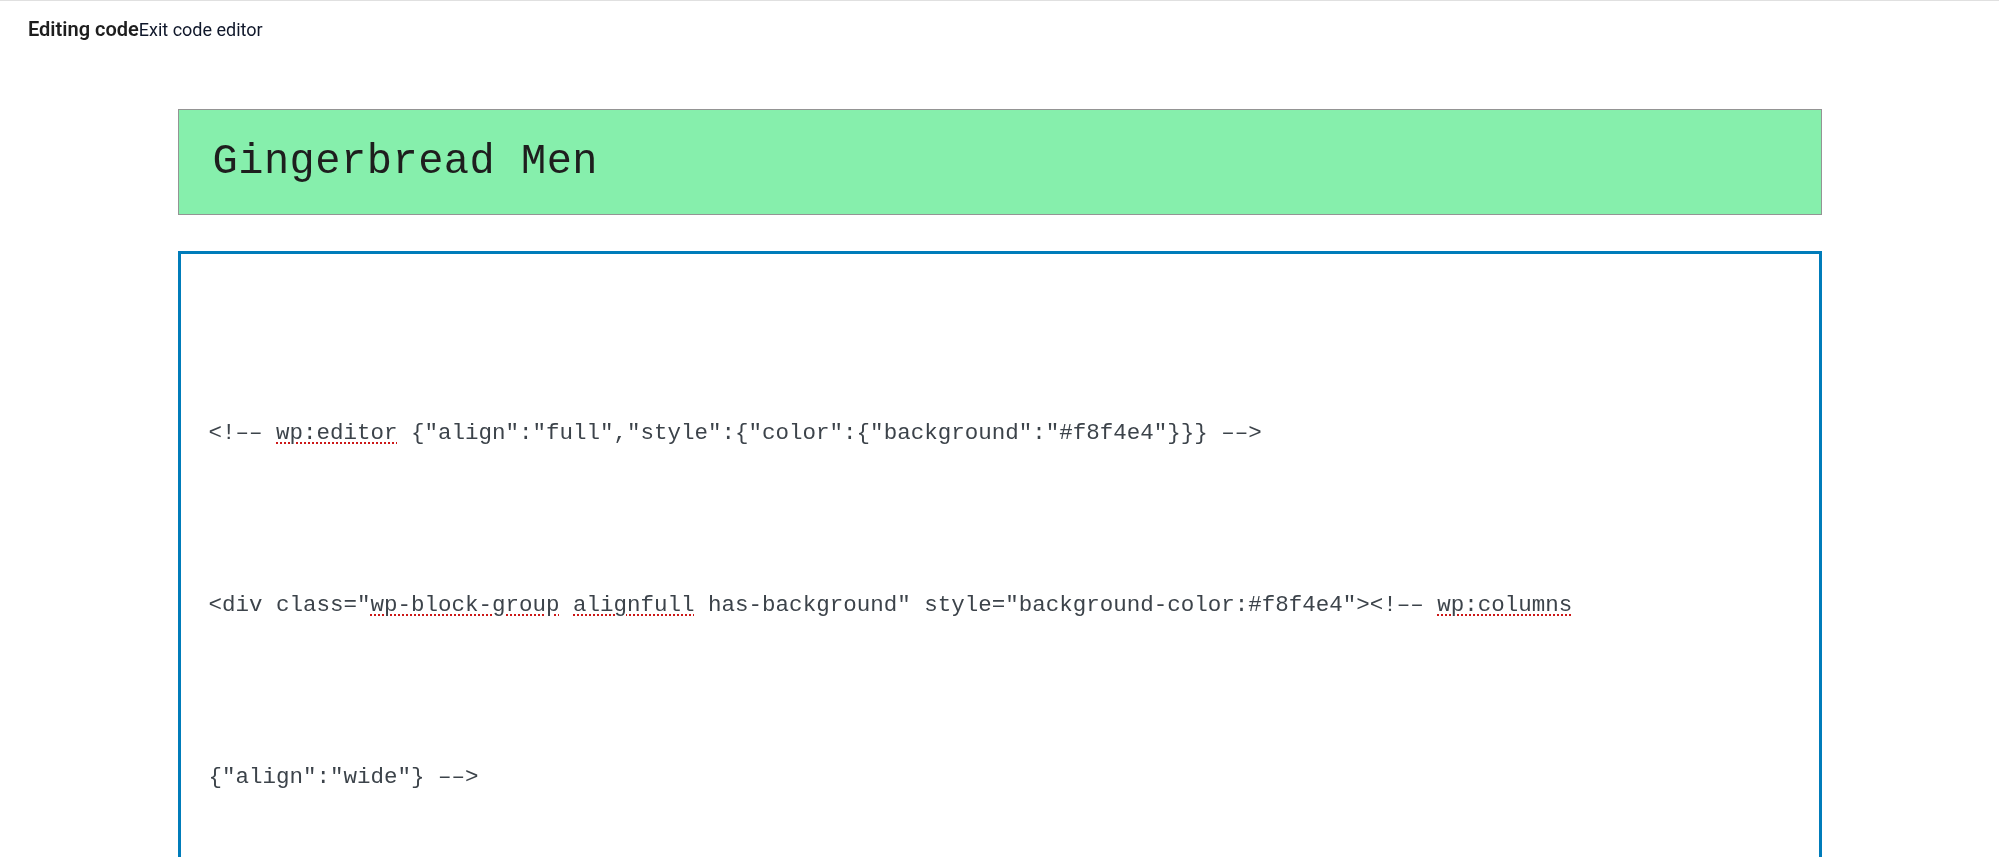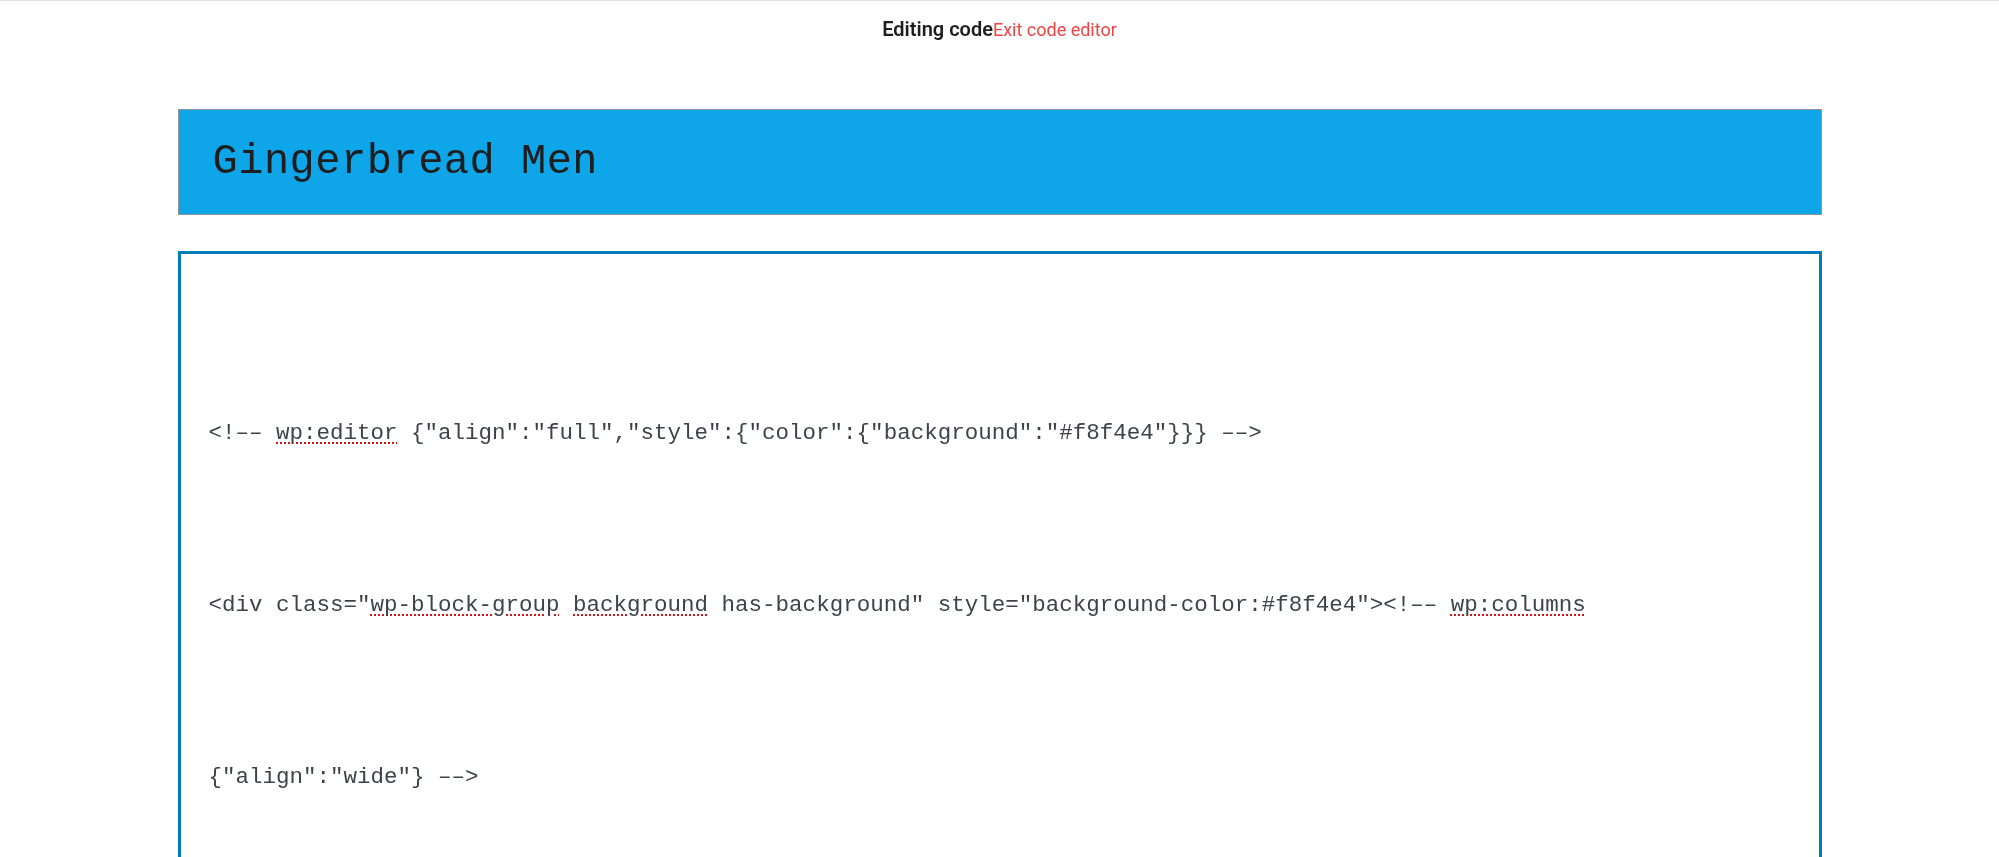--- a/index.html
+++ b/index.html
@@ -6,50 +6,50 @@
 body {
   font-family: -apple-system, BlinkMacSystemFont, "Segoe UI", Roboto, Helvetica, Arial, sans-serif;
   background: #fff;
   color: #1e1e1e;
 }
 .top-divider {
   border-top: 1px solid #e0e0e0;
 }
 .header-bar {
   display: flex;
-  justify-content: center;
+  justify-content: flex-start;
   align-items: center;
   padding: 16px 28px 24px 28px;
 }
 .header-title {
   font-size: 20px;
   font-weight: 600;
   color: #1e1e1e;
 }
 .exit-link {
   font-size: 18px;
-  color: #ef4444;
+  color: #0f172a;
   cursor: pointer;
   text-decoration: none;
 }
 .editor-area {
   max-width: 1700px;
   margin: 44px auto 0 auto;
   padding: 0 28px;
 }
 .title-field {
   width: 100%;
   border: 1px solid #949494;
   padding: 28px 34px;
   font-family: "SFMono-Regular", Consolas, "Liberation Mono", Menlo, monospace;
   font-size: 42px;
   color: #1e1e1e;
   font-weight: 400;
   outline: none;
-  background: #0ea5e9;
+  background: #86efac;
   margin-bottom: 36px;
   letter-spacing: 0.5px;
 }
 .code-field {
   width: 100%;
   border: 3px solid #007cba;
   padding: 36px 28px;
   font-family: "SFMono-Regular", Consolas, "Liberation Mono", Menlo, monospace;
   font-size: 22.5px;
   color: #3c434a;
@@ -80,21 +80,21 @@
 <div class="header-bar">
   <div class="header-title">Editing code</div>
   <a class="exit-link">Exit code editor</a>
 </div>
 
 <div class="editor-area">
   <input type="text" class="title-field" value="Gingerbread Men" style="">
 
   <div class="code-field" contenteditable="true" spellcheck="true" style="">
     <span class="code-line"><span>&lt;!–– </span><span class="sp">wp:editor</span><span> {"align":"full","style":{"color":{"background":"#f8f4e4"}}} ––&gt;</span></span>
-    <span class="code-line"><span>&lt;div class="</span><span class="sp">wp-block-group</span><span> </span><span class="sp">background</span><span> has-background" style="background-color:#f8f4e4"&gt;&lt;!–– </span><span class="sp">wp:columns</span></span>
+    <span class="code-line"><span>&lt;div class="</span><span class="sp">wp-block-group</span><span> </span><span class="sp">alignfull</span><span> has-background" style="background-color:#f8f4e4"&gt;&lt;!–– </span><span class="sp">wp:columns</span></span>
     <span class="code-line"><span>{"align":"wide"} ––&gt;</span></span>
     
     
     
     
     
     
   </div>
 </div>
 

